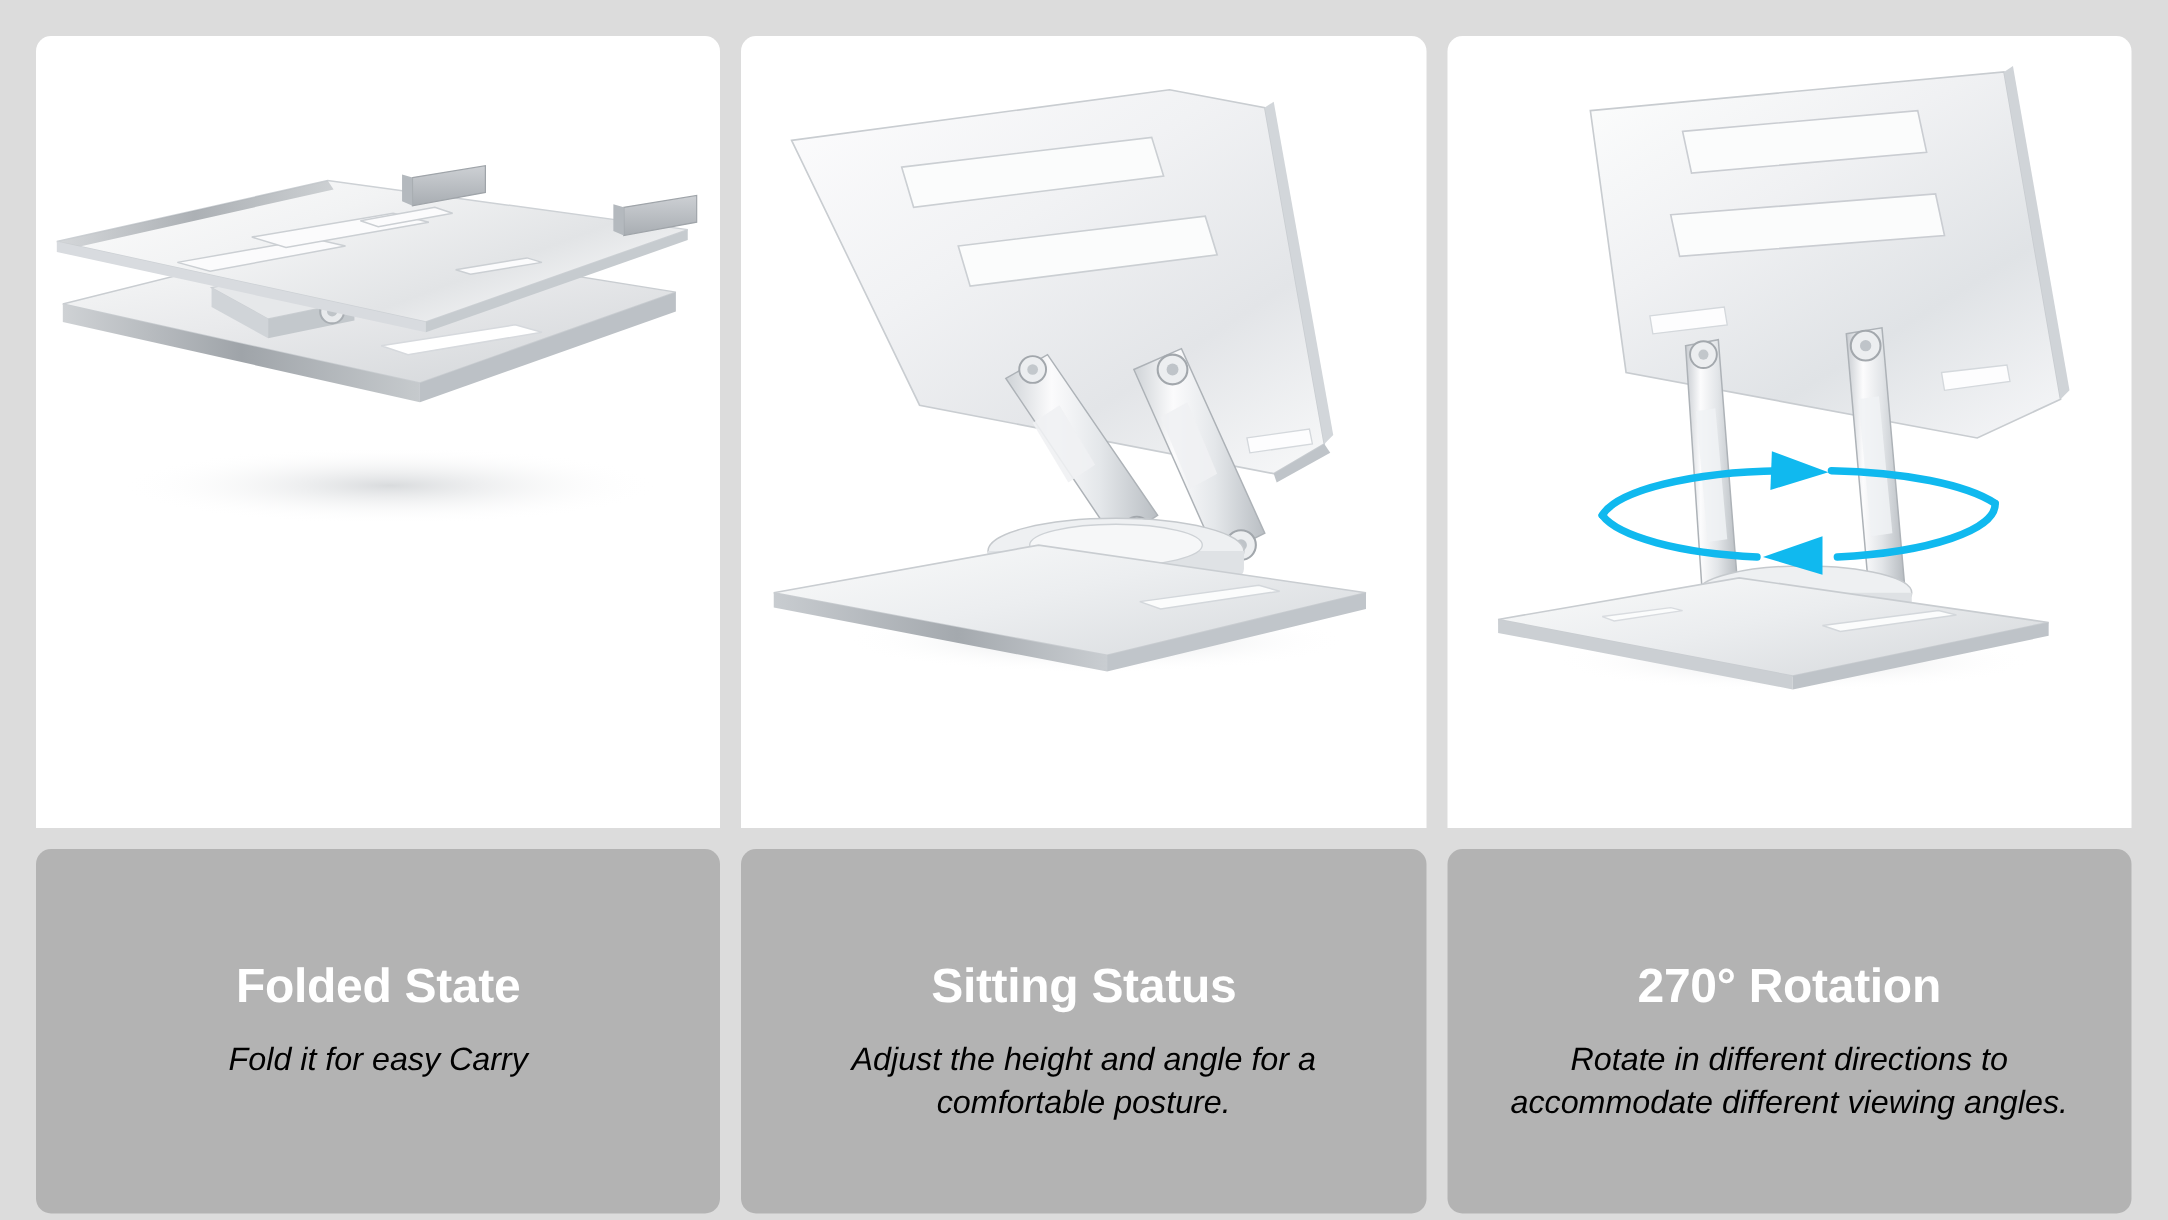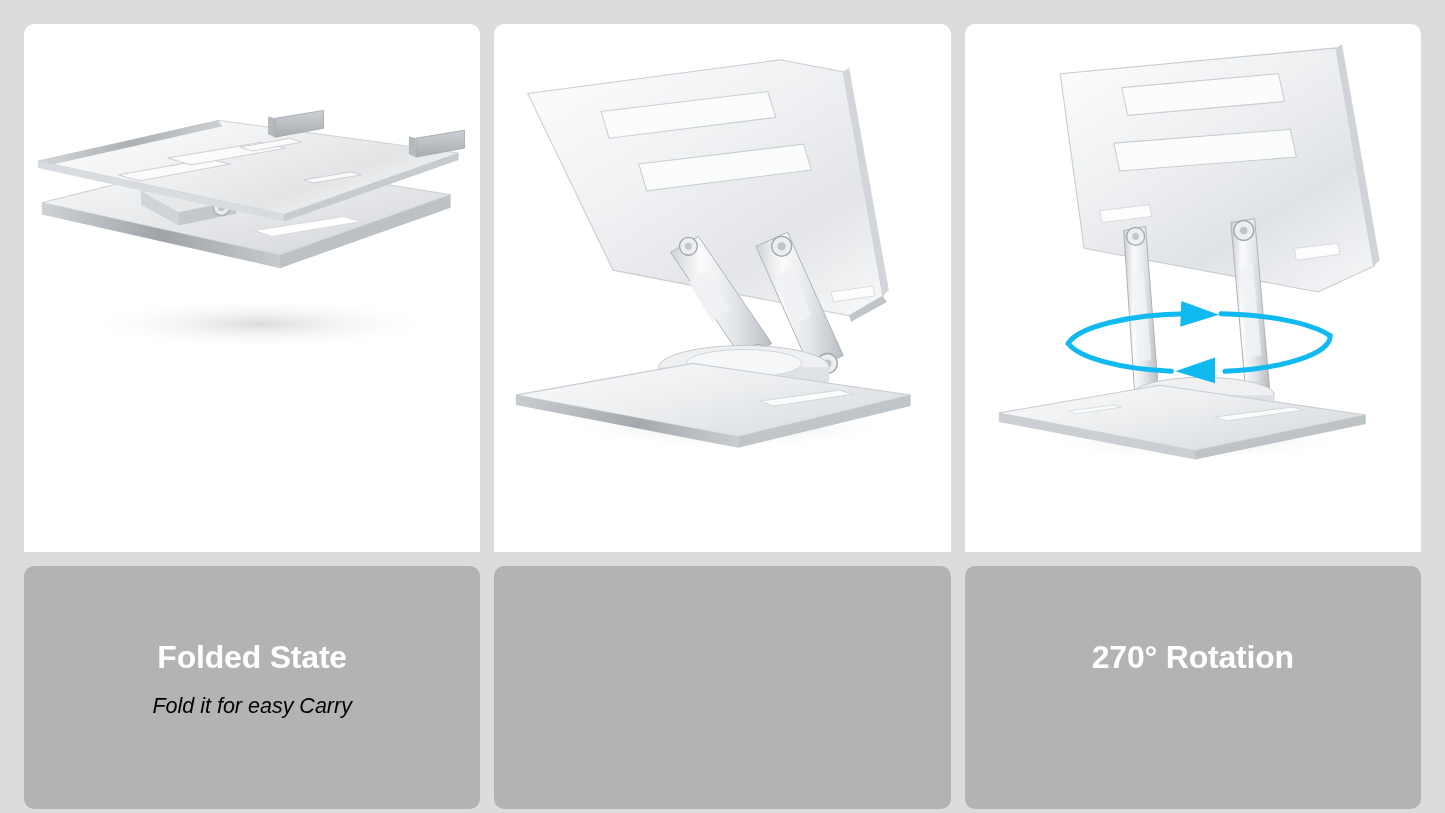--- a/index.html
+++ b/index.html
@@ -248,20 +248,22 @@
           <path d="M 22 372 L 200 340 L 420 372 L 246 414 Z" fill="url(#s-base)" stroke="#c9cdd1" stroke-width="1.1"></path>
           <path d="M 22 372 L 22 382 L 246 425 L 246 414 Z" fill="url(#s-edge2)"></path>
           <path d="M 246 414 L 246 425 L 420 383 L 420 372 Z" fill="#c0c5ca"></path>
 
           <path d="M 268 378 L 348 367 L 362 371 L 282 383 Z" fill="#fbfcfc" stroke="#d3d7db" stroke-width="1"></path>
         </g>
       </svg>
     </div>
 
     <div class="caption-area">
+      <div class="caption-title">Sitting Status</div>
+      <div class="caption-sub">Adjust the height and angle for a comfortable posture.</div>
     </div>
   </div>
 
   <div class="panel panel-3">
 
     <div class="photo-area">
       <svg viewBox="0 0 460 528" preserveAspectRatio="xMidYMid meet">
         <defs>
           <linearGradient id="r-plate" x1="0.1" y1="0" x2="0.9" y2="1">
             <stop offset="0" stop-color="#fbfcfc"></stop>
@@ -340,16 +342,17 @@
 
           <path d="M 218 277 L 256 291 L 217 303 Z" fill="#10b9ef"></path>
 
           <path d="M 252 334 L 212 348 L 252 360 Z" fill="#10b9ef"></path>
         </g>
       </svg>
     </div>
 
     <div class="caption-area">
       <div class="caption-title">270° Rotation</div>
+      <div class="caption-sub">Rotate in different directions to accommodate different viewing angles.</div>
     </div>
   </div>
 
 </div>
 
 </body></html>

